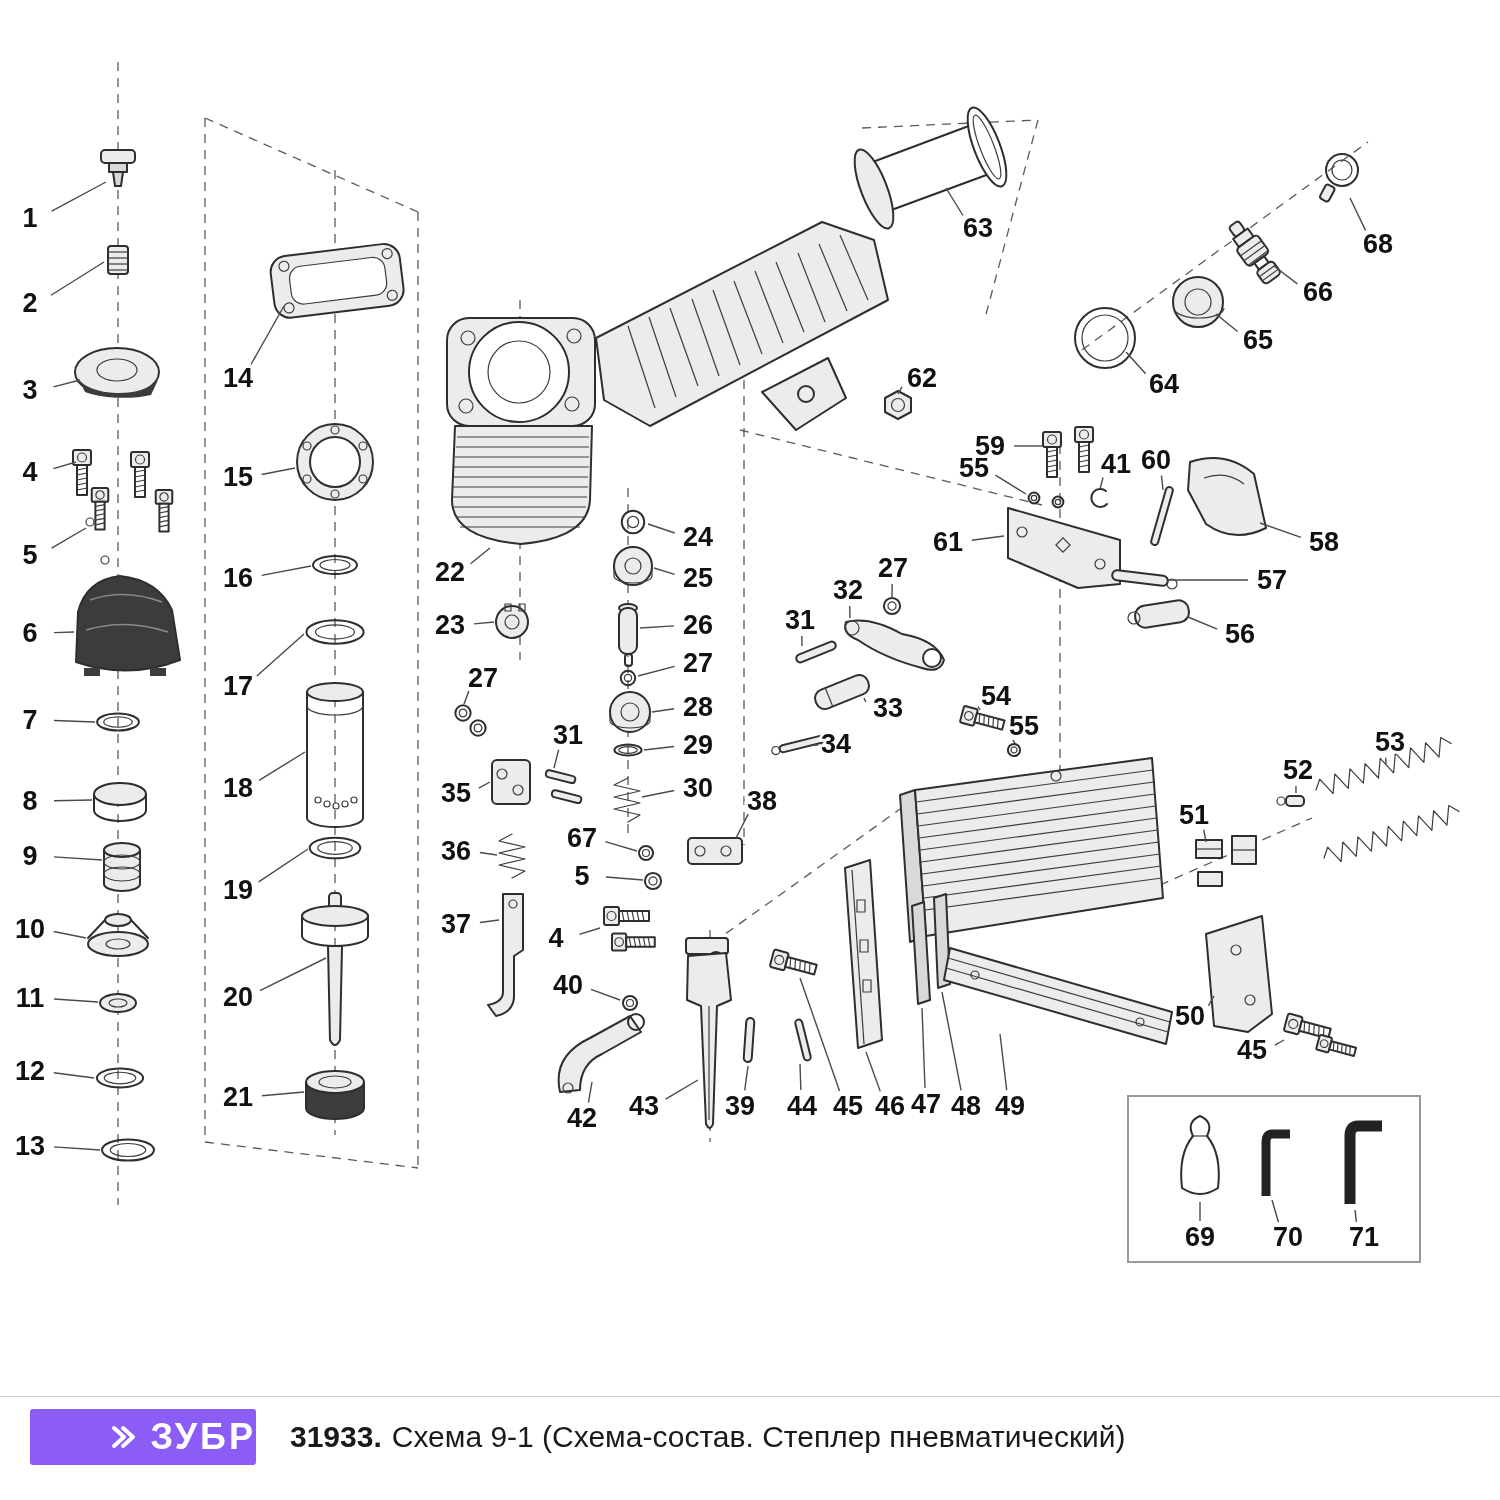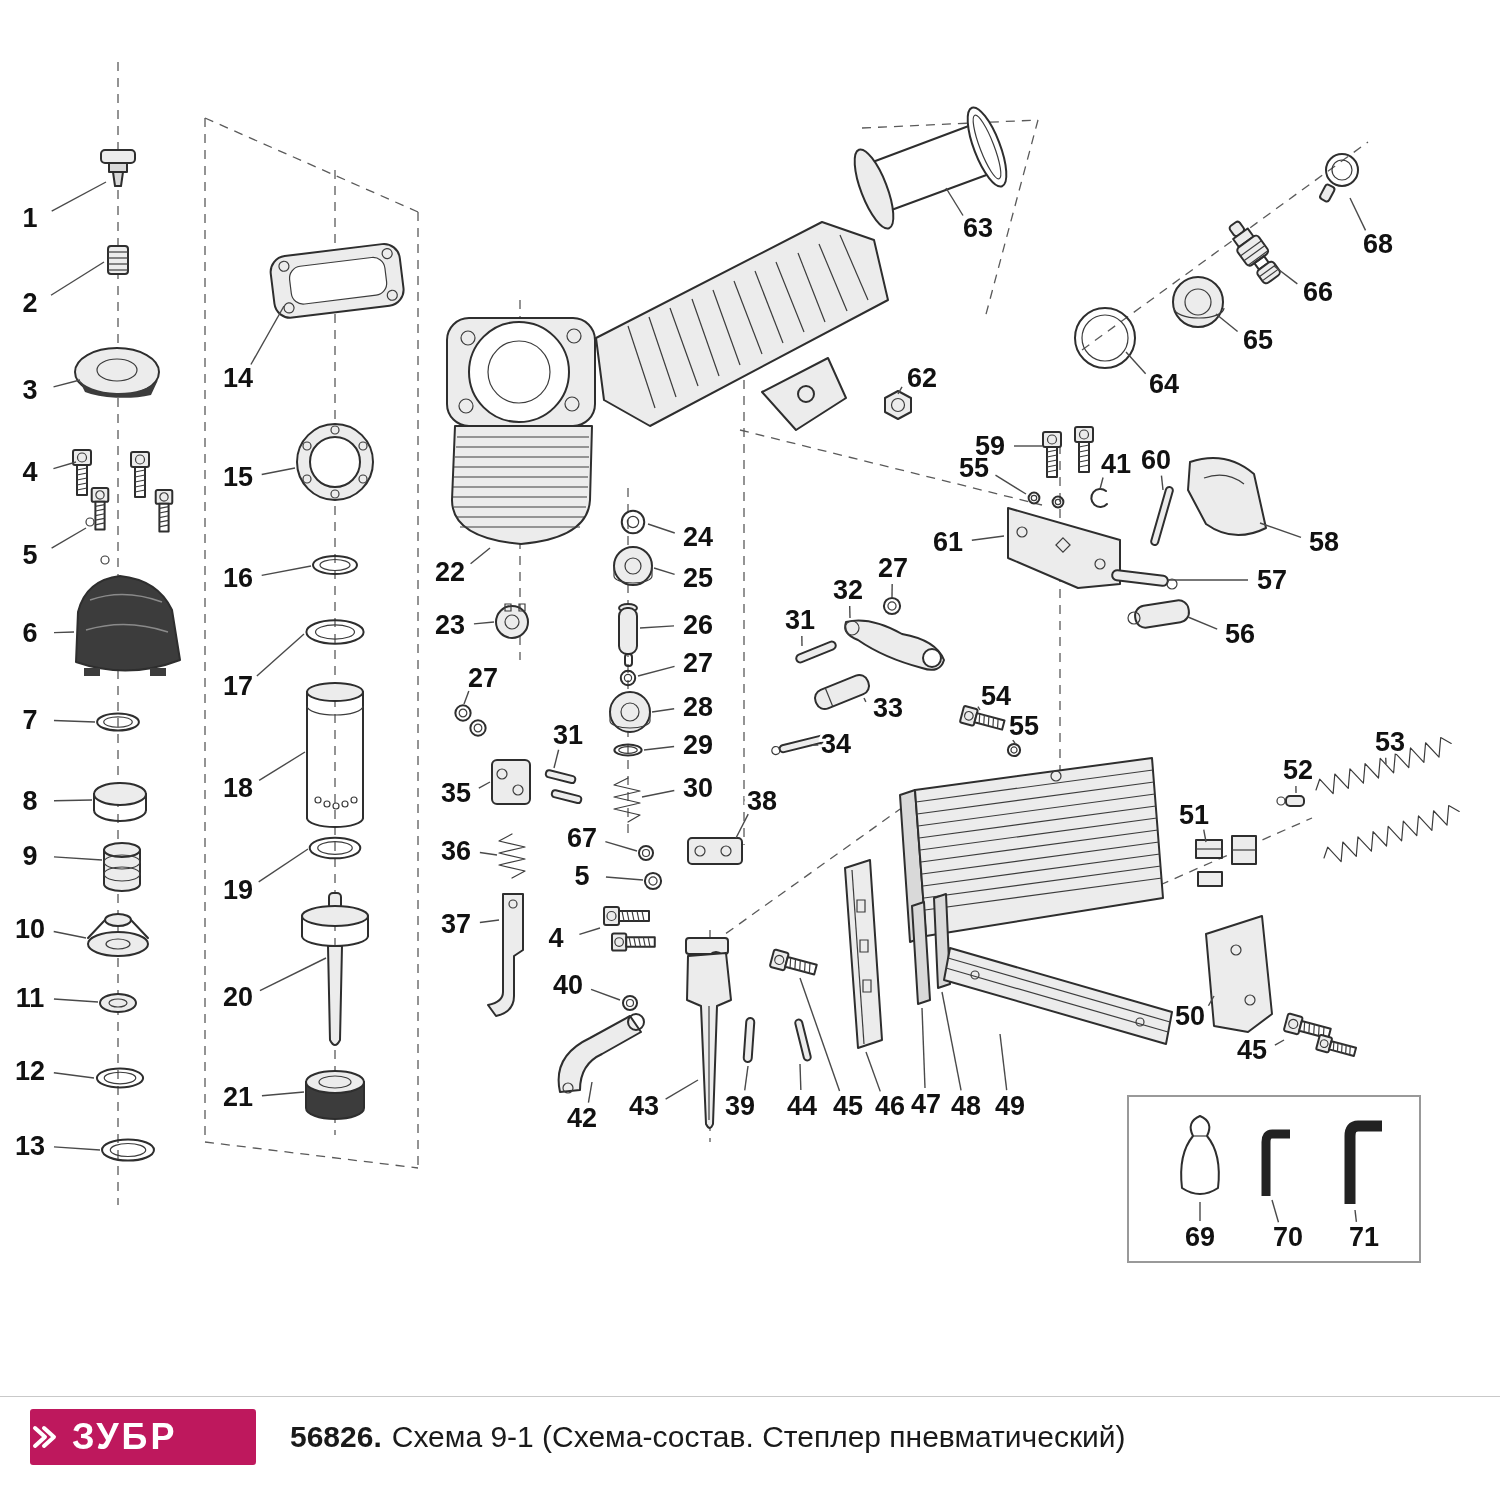--- a/index.html
+++ b/index.html
@@ -9,22 +9,22 @@
   .ol{stroke:#2e2e2e;stroke-width:2;fill:none;stroke-linecap:round;stroke-linejoin:round;vector-effect:non-scaling-stroke}
   .thin{stroke:#3c3c3c;stroke-width:1.2;fill:none;vector-effect:non-scaling-stroke}
   .fl{fill:#ececec}.fm{fill:#d9d9d9}.fd{fill:#3c3c3c}.fw{fill:#fff}
   .dash{stroke:#5a5a5a;stroke-width:1.3;fill:none;stroke-dasharray:9 7;vector-effect:non-scaling-stroke}
   .leader{stroke:#4a4a4a;stroke-width:1.4}
   .plabel{font-family:"Liberation Sans",sans-serif;font-size:27px;font-weight:bold;fill:#111;
           text-anchor:middle;dominant-baseline:central;paint-order:stroke;stroke:#fff;stroke-width:6px}
   .hl{stroke:#8a8a8a;stroke-width:1.4;fill:none}
   .footer{position:absolute;left:0;top:1396px;width:1500px;height:80px;border-top:1px solid #c9c9c9;
           display:flex;align-items:center}
-  .logo{margin-left:30px;width:226px;height:56px;background:#be185d;display:flex;align-items:center;
-        justify-content:flex-start;gap:12px;border-radius:3px}
+  .logo{margin-left:30px;width:226px;height:56px;background:#8b5cf6;display:flex;align-items:center;
+        justify-content:flex-end;gap:12px;border-radius:3px}
   .logo-text{color:#fff;font-weight:bold;font-size:36px;letter-spacing:3px;line-height:1}
   .title{margin-left:34px;font-size:30px;color:#1a1a1a;white-space:nowrap}
   .title b{font-weight:bold;margin-right:10px}
 </style>
 </head>
 <body>
 
 <div class="stage">
 
 <svg width="1500" height="1500" viewBox="0 0 1500 1500">
@@ -547,17 +547,17 @@
 
 <div class="footer">
   <div class="logo">
     <svg width="30" height="30" viewBox="0 0 30 30">
       <path d="M5,6 L15,15 L5,24" fill="none" stroke="#fff" stroke-width="4" stroke-linecap="round" stroke-linejoin="round"></path>
       <path d="M14,6 L24,15 L14,24" fill="none" stroke="#fff" stroke-width="4" stroke-linecap="round" stroke-linejoin="round"></path>
     </svg>
     <span class="logo-text">ЗУБР</span>
   </div>
   <div class="title">
-    <b>56826.</b><span>Схема 9-1 (Схема-состав. Степлер пневматический)</span>
+    <b>31933.</b><span>Схема 9-1 (Схема-состав. Степлер пневматический)</span>
   </div>
 </div>
 
 </div>
 
 </body></html>

